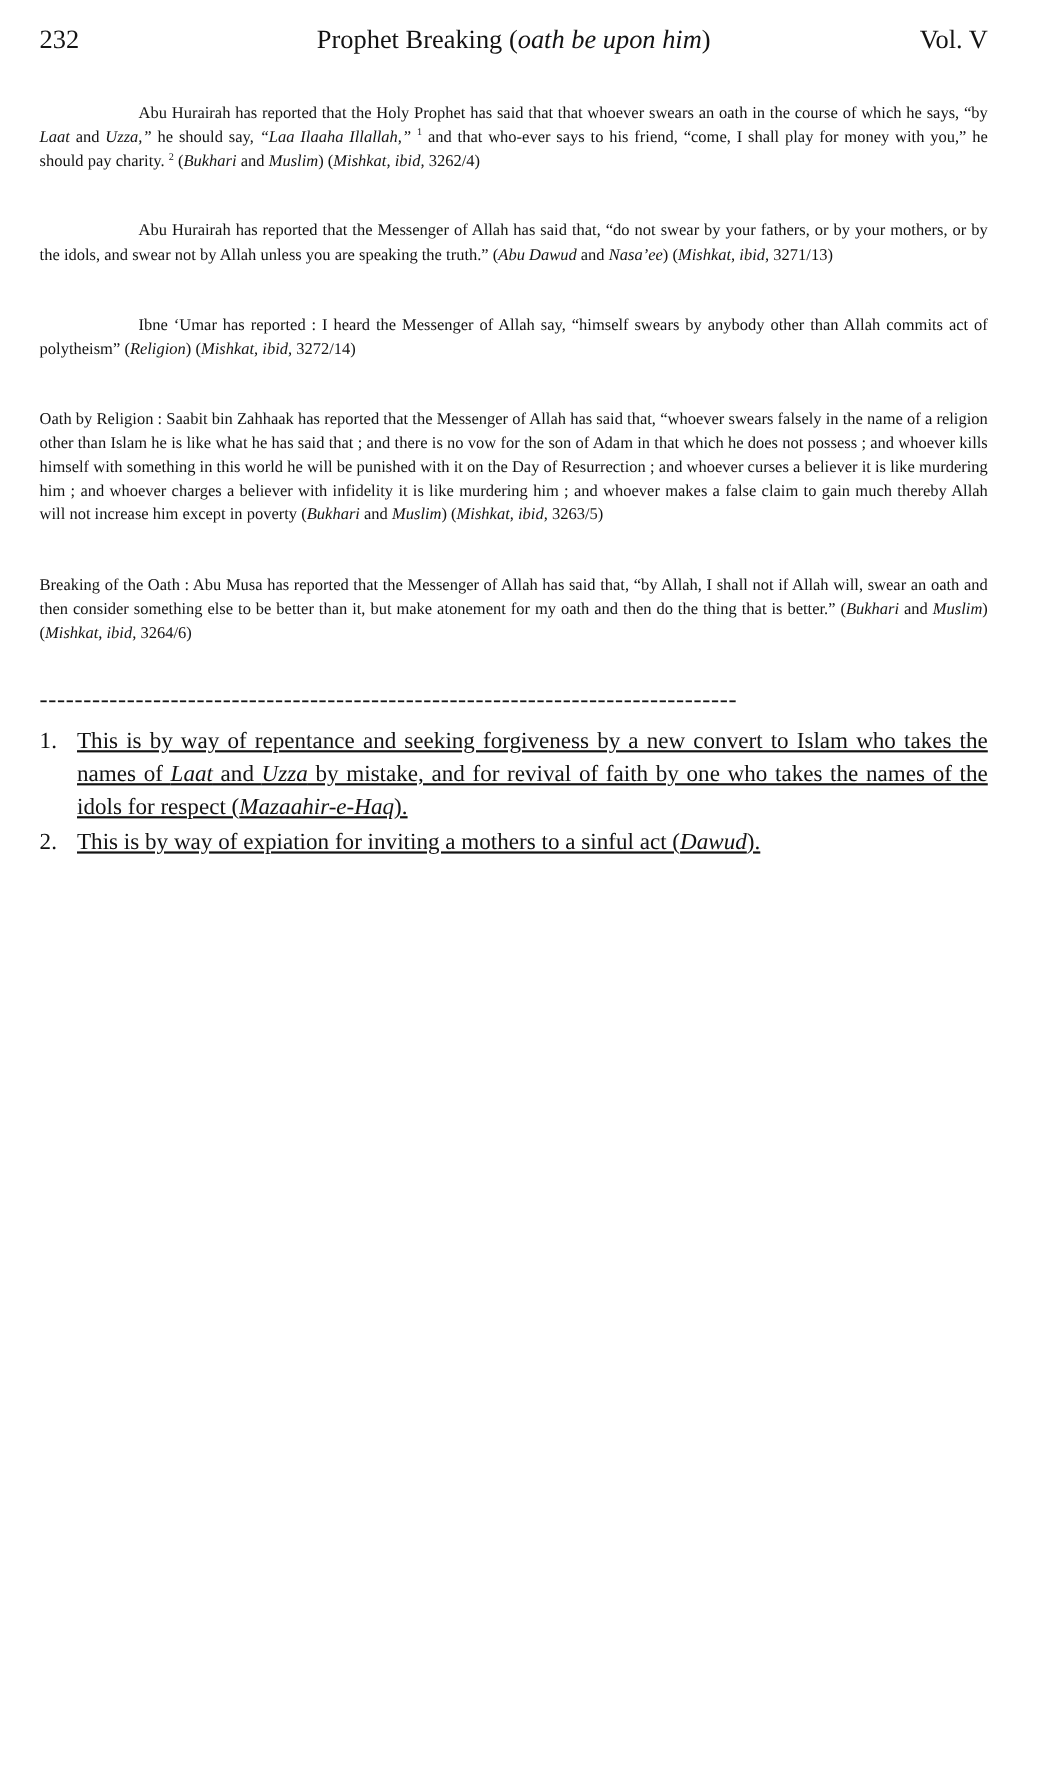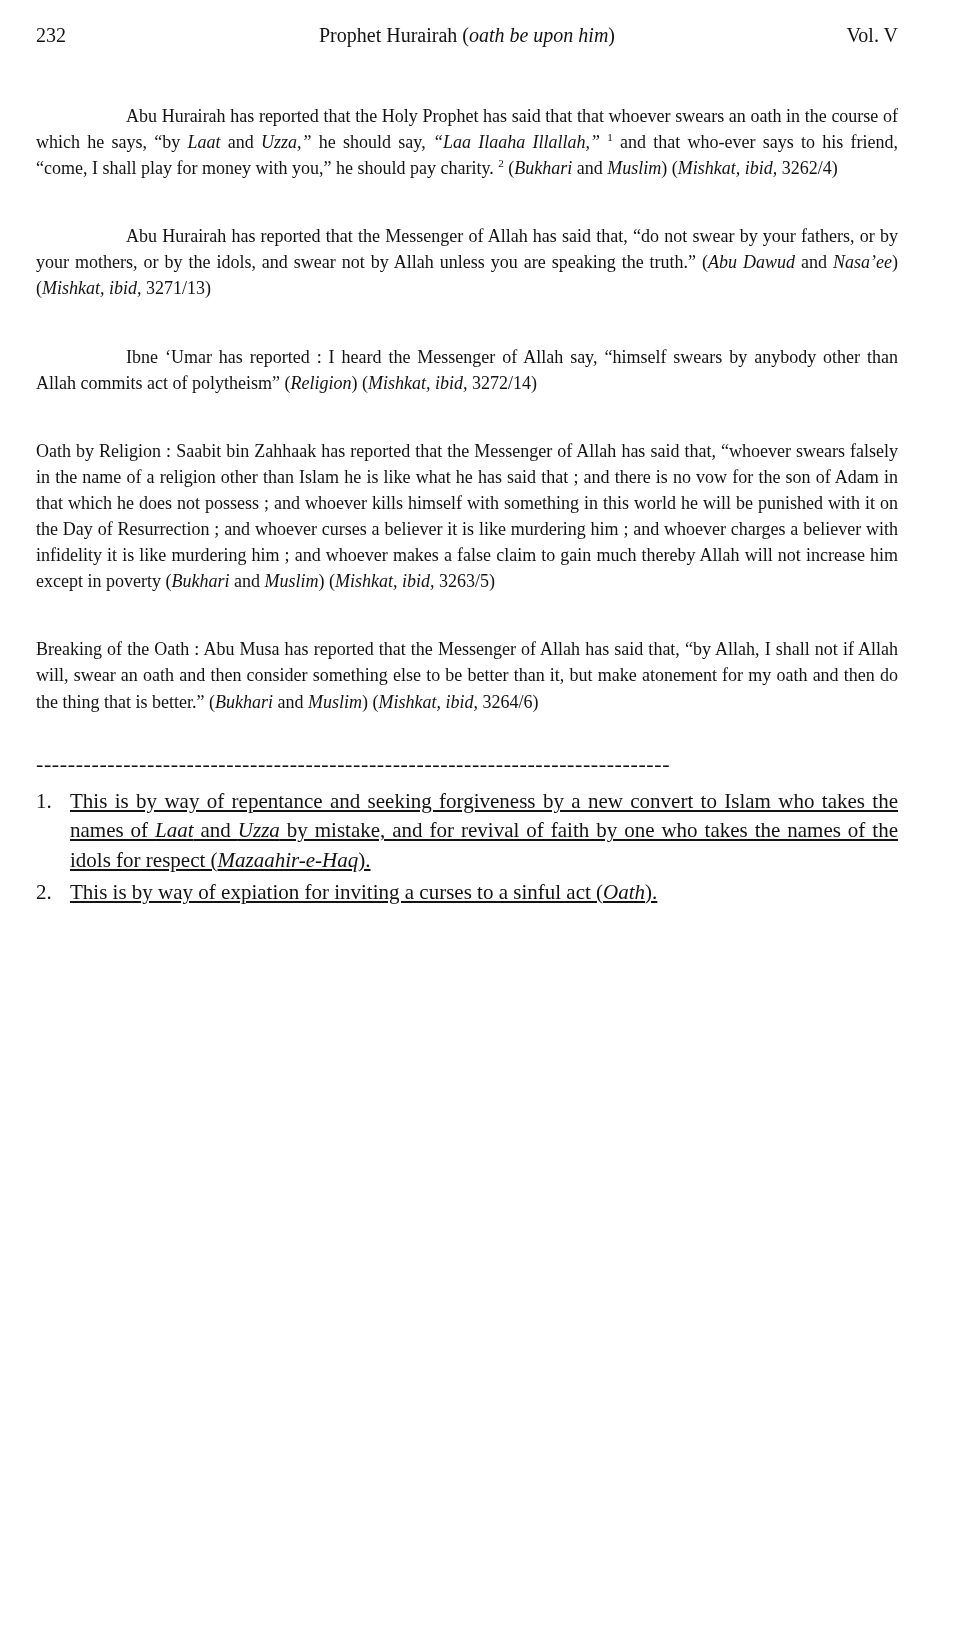--- a/index.html
+++ b/index.html
@@ -11,28 +11,28 @@
     font-family: "Liberation Serif", "DejaVu Serif", serif;
     margin: 0 auto;
     position: relative;
   }
   .page {
     padding: 24px 62px 40px 36px;
   }
   .header {
     display: flex;
     align-items: flex-start;
-    font-size: 20px;
-    margin-bottom: 56px;
+    font-size: 24px;
+    margin-bottom: 42px;
   }
   .header .page-number { width: 130px; }
   .header .title { flex: 1; text-align: center; }
   .header .volume { width: 130px; text-align: right; }
   .content p.para {
-    font-size: 18px;
+    font-size: 15px;
     line-height: 1.45;
     text-align: justify;
     margin-bottom: 42px;
   }
   .content p.para.indent { text-indent: 90px; }
   .seg-n { font-style: normal; }
   .seg-i { font-style: italic; }
   .seg-b { font-weight: normal; }
   .seg-sup {
     vertical-align: super;
@@ -55,21 +55,21 @@
   .fn-num { width: 34px; flex-shrink: 0; }
   .fn-text { flex: 1; text-align: justify; text-decoration: underline; }
 </style>
 </head>
 <body>
 
 <div class="page">
 
   <div class="header">
     <span class="page-number">232</span>
-    <span class="title"><span class="seg-n">Prophet Hurairah (</span><span class="seg-i">oath be upon him</span><span class="seg-n">)</span></span>
+    <span class="title"><span class="seg-n">Prophet Breaking (</span><span class="seg-i">oath be upon him</span><span class="seg-n">)</span></span>
     <span class="volume">Vol. V</span>
   </div>
 
   <div class="content">
     <div>
         <p class="para indent"><span class="seg-n">Abu Hurairah has reported that the Holy Prophet has said that that whoever swears an oath in the course of which he says, “by </span><span class="seg-i">Laat</span><span class="seg-n"> and </span><span class="seg-i">Uzza,”</span><span class="seg-n"> he should say, </span><span class="seg-i">“Laa Ilaaha Illallah,”</span><span class="seg-n"> </span><span class="seg-sup">1</span><span class="seg-n"> and that who-ever says to his friend, “come, I shall play for money with you,” he should pay charity. </span><span class="seg-sup">2</span><span class="seg-n"> (</span><span class="seg-i">Bukhari</span><span class="seg-n"> and </span><span class="seg-i">Muslim</span><span class="seg-n">) (</span><span class="seg-i">Mishkat, ibid,</span><span class="seg-n"> 3262/4)</span></p>
         <p class="para indent"><span class="seg-n">Abu Hurairah has reported that the Messenger of Allah has said that, “do not swear by your fathers, or by your mothers, or by the idols, and swear not by Allah unless you are speaking the truth.” (</span><span class="seg-i">Abu Dawud</span><span class="seg-n"> and </span><span class="seg-i">Nasa’ee</span><span class="seg-n">) (</span><span class="seg-i">Mishkat, ibid,</span><span class="seg-n"> 3271/13)</span></p>
         <p class="para indent"><span class="seg-n">Ibne ‘Umar has reported : I heard the Messenger of Allah say, “himself swears by anybody other than Allah commits act of polytheism” (</span><span class="seg-i">Religion</span><span class="seg-n">) (</span><span class="seg-i">Mishkat, ibid,</span><span class="seg-n"> 3272/14)</span></p>
         <p class="para"><span class="seg-b">Oath by Religion : </span><span class="seg-n">Saabit bin Zahhaak has reported that the Messenger of Allah has said that, “whoever swears falsely in the name of a religion other than Islam he is like what he has said that ; and there is no vow for the son of Adam in that which he does not possess ; and whoever kills himself with something in this world he will be punished with it on the Day of Resurrection ; and whoever curses a believer it is like murdering him ; and whoever charges a believer with infidelity it is like murdering him ; and whoever makes a false claim to gain much thereby Allah will not increase him except in poverty (</span><span class="seg-i">Bukhari</span><span class="seg-n"> and </span><span class="seg-i">Muslim</span><span class="seg-n">) (</span><span class="seg-i">Mishkat, ibid,</span><span class="seg-n"> 3263/5)</span></p>
         <p class="para"><span class="seg-b">Breaking of the Oath : </span><span class="seg-n">Abu Musa has reported that the Messenger of Allah has said that, “by Allah, I shall not if Allah will, swear an oath and then consider something else to be better than it, but make atonement for my oath and then do the thing that is better.” (</span><span class="seg-i">Bukhari</span><span class="seg-n"> and </span><span class="seg-i">Muslim</span><span class="seg-n">) (</span><span class="seg-i">Mishkat, ibid,</span><span class="seg-n"> 3264/6)</span></p>
@@ -78,17 +78,17 @@
 
   <div class="separator">--------------------------------------------------------------------------------</div>
 
   <div class="footnotes">
       <div class="footnote">
         <span class="fn-num">1.</span>
         <span class="fn-text"><span class="seg-n">This is by way of repentance and seeking forgiveness by a new convert to Islam who takes the names of </span><span class="seg-i">Laat</span><span class="seg-n"> and </span><span class="seg-i">Uzza</span><span class="seg-n"> by mistake, and for revival of faith by one who takes the names of the idols for respect (</span><span class="seg-i">Mazaahir-e-Haq</span><span class="seg-n">).</span></span>
       </div>
       <div class="footnote">
         <span class="fn-num">2.</span>
-        <span class="fn-text"><span class="seg-n">This is by way of expiation for inviting a curses to a sinful act (</span><span class="seg-i">Oath</span><span class="seg-n">).</span></span>
+        <span class="fn-text"><span class="seg-n">This is by way of expiation for inviting a mothers to a sinful act (</span><span class="seg-i">Dawud</span><span class="seg-n">).</span></span>
       </div>
     </div>
 
 </div>
 
 </body></html>

